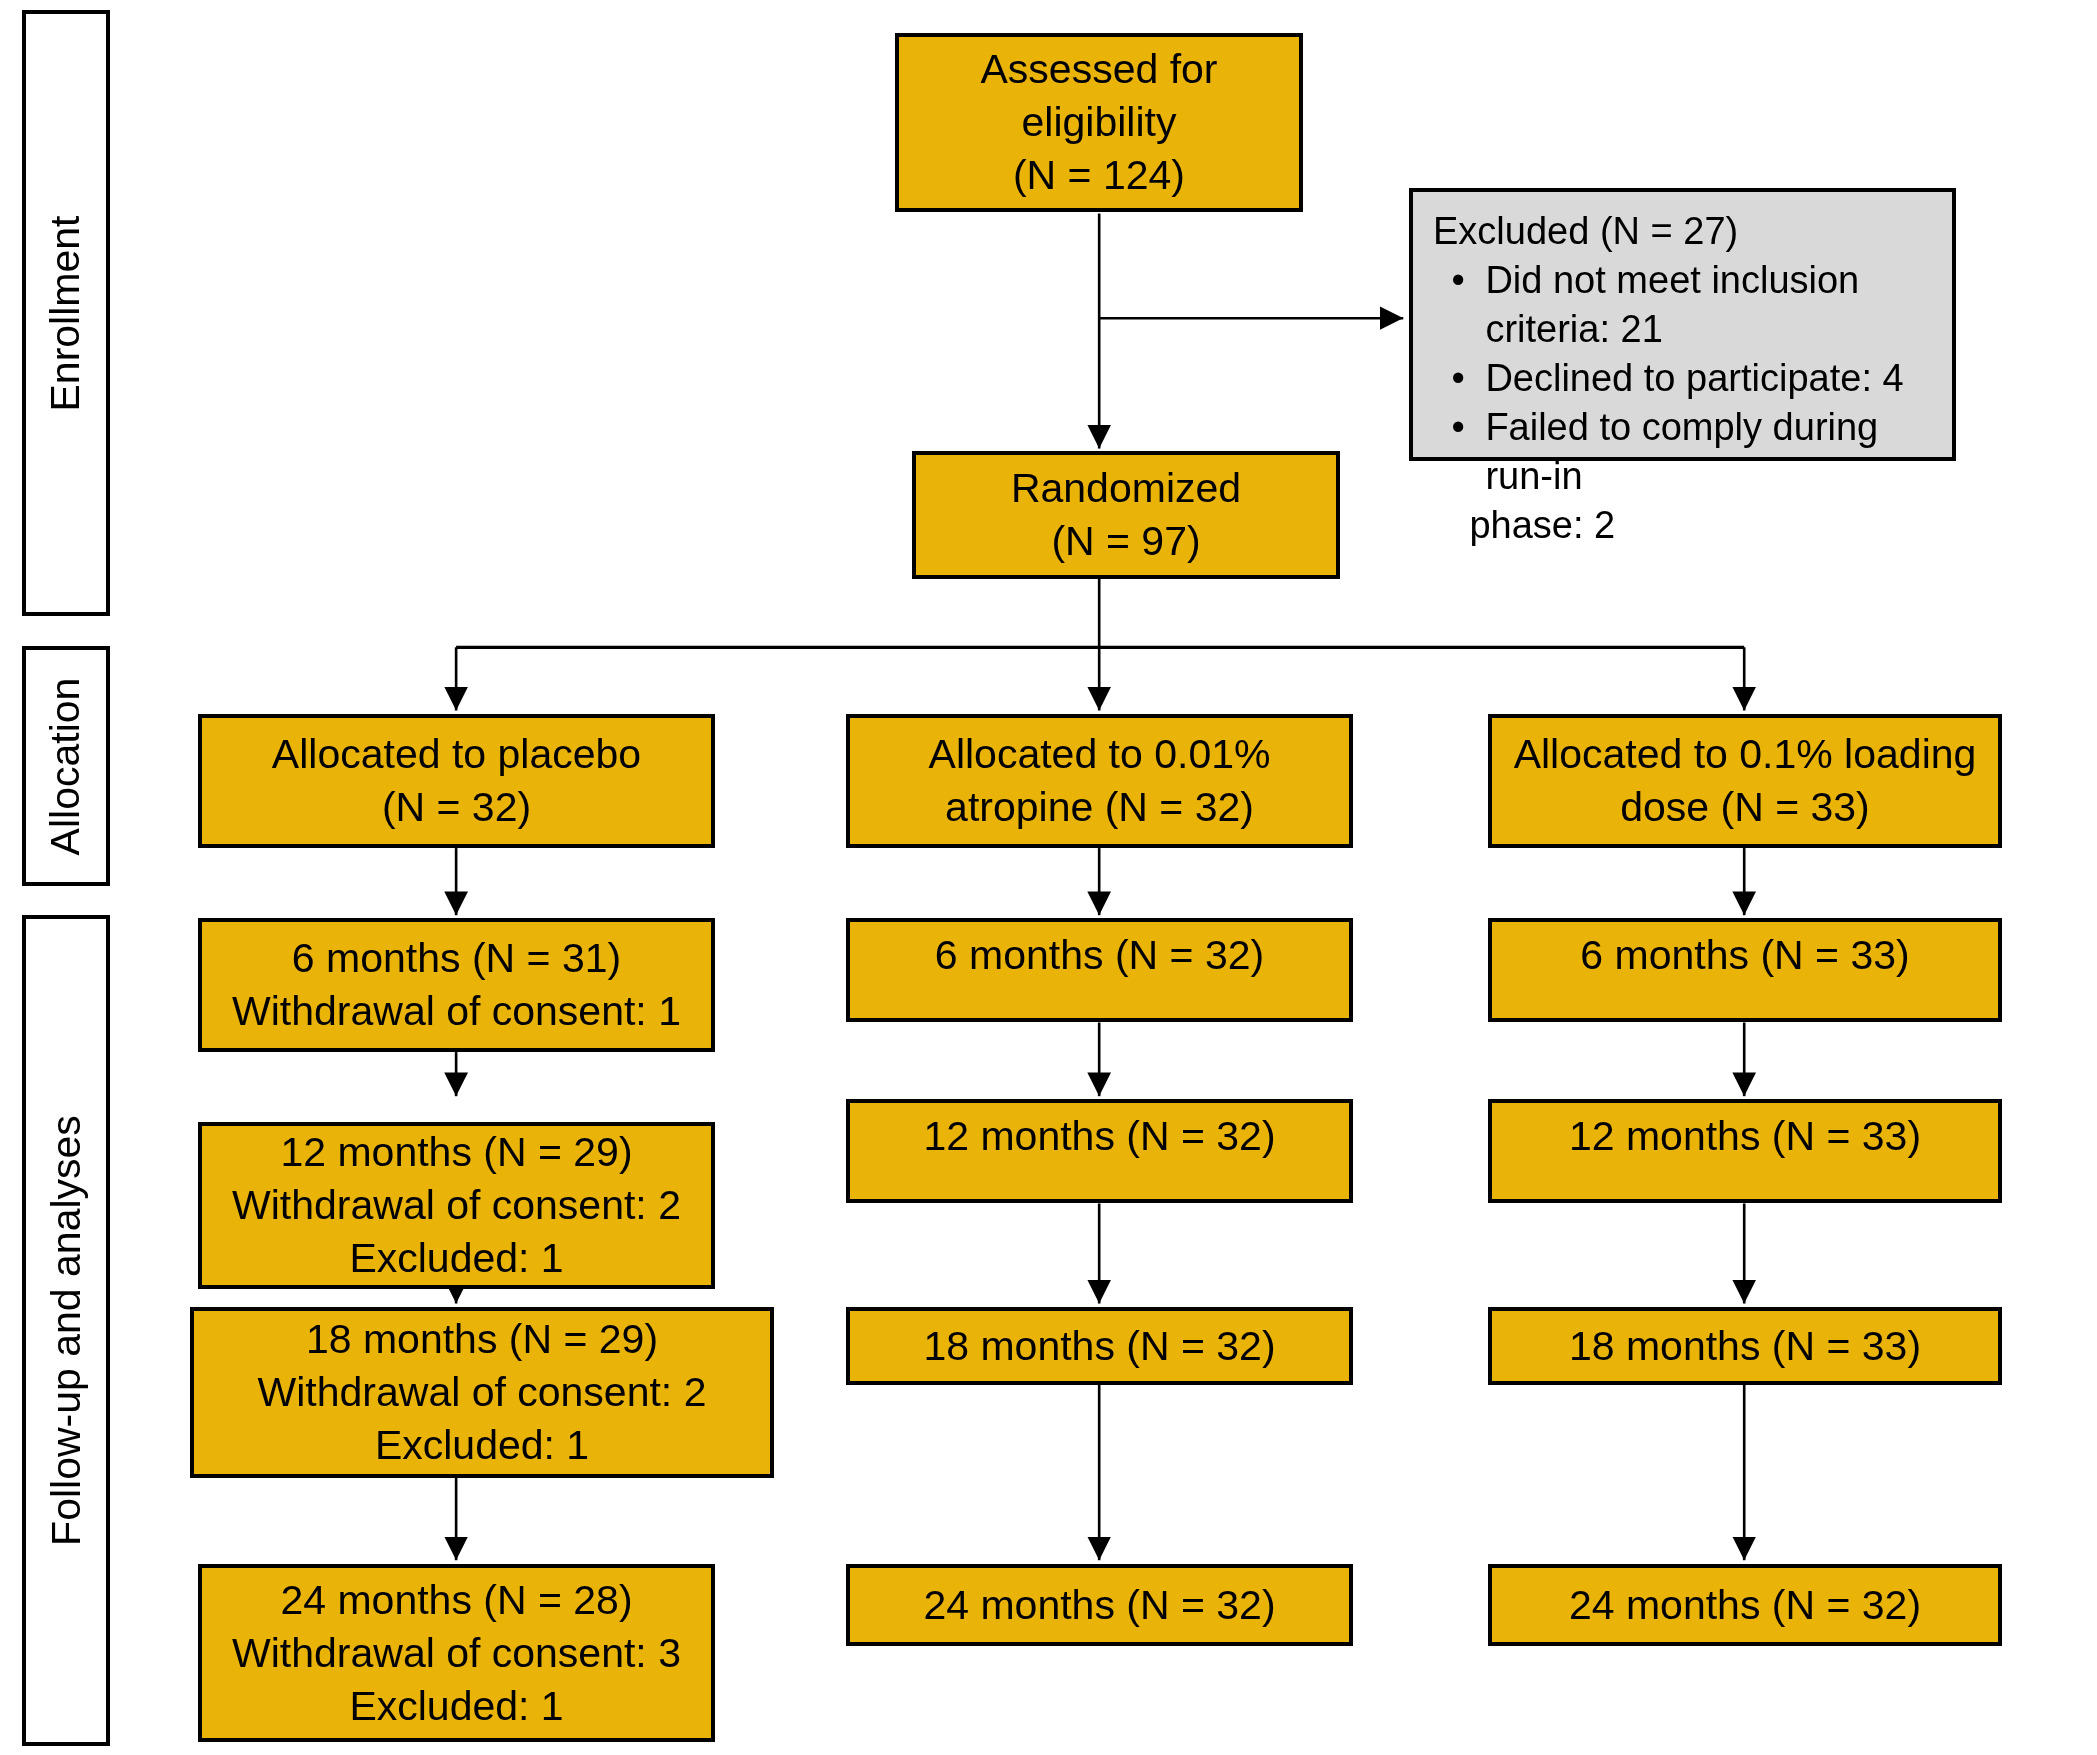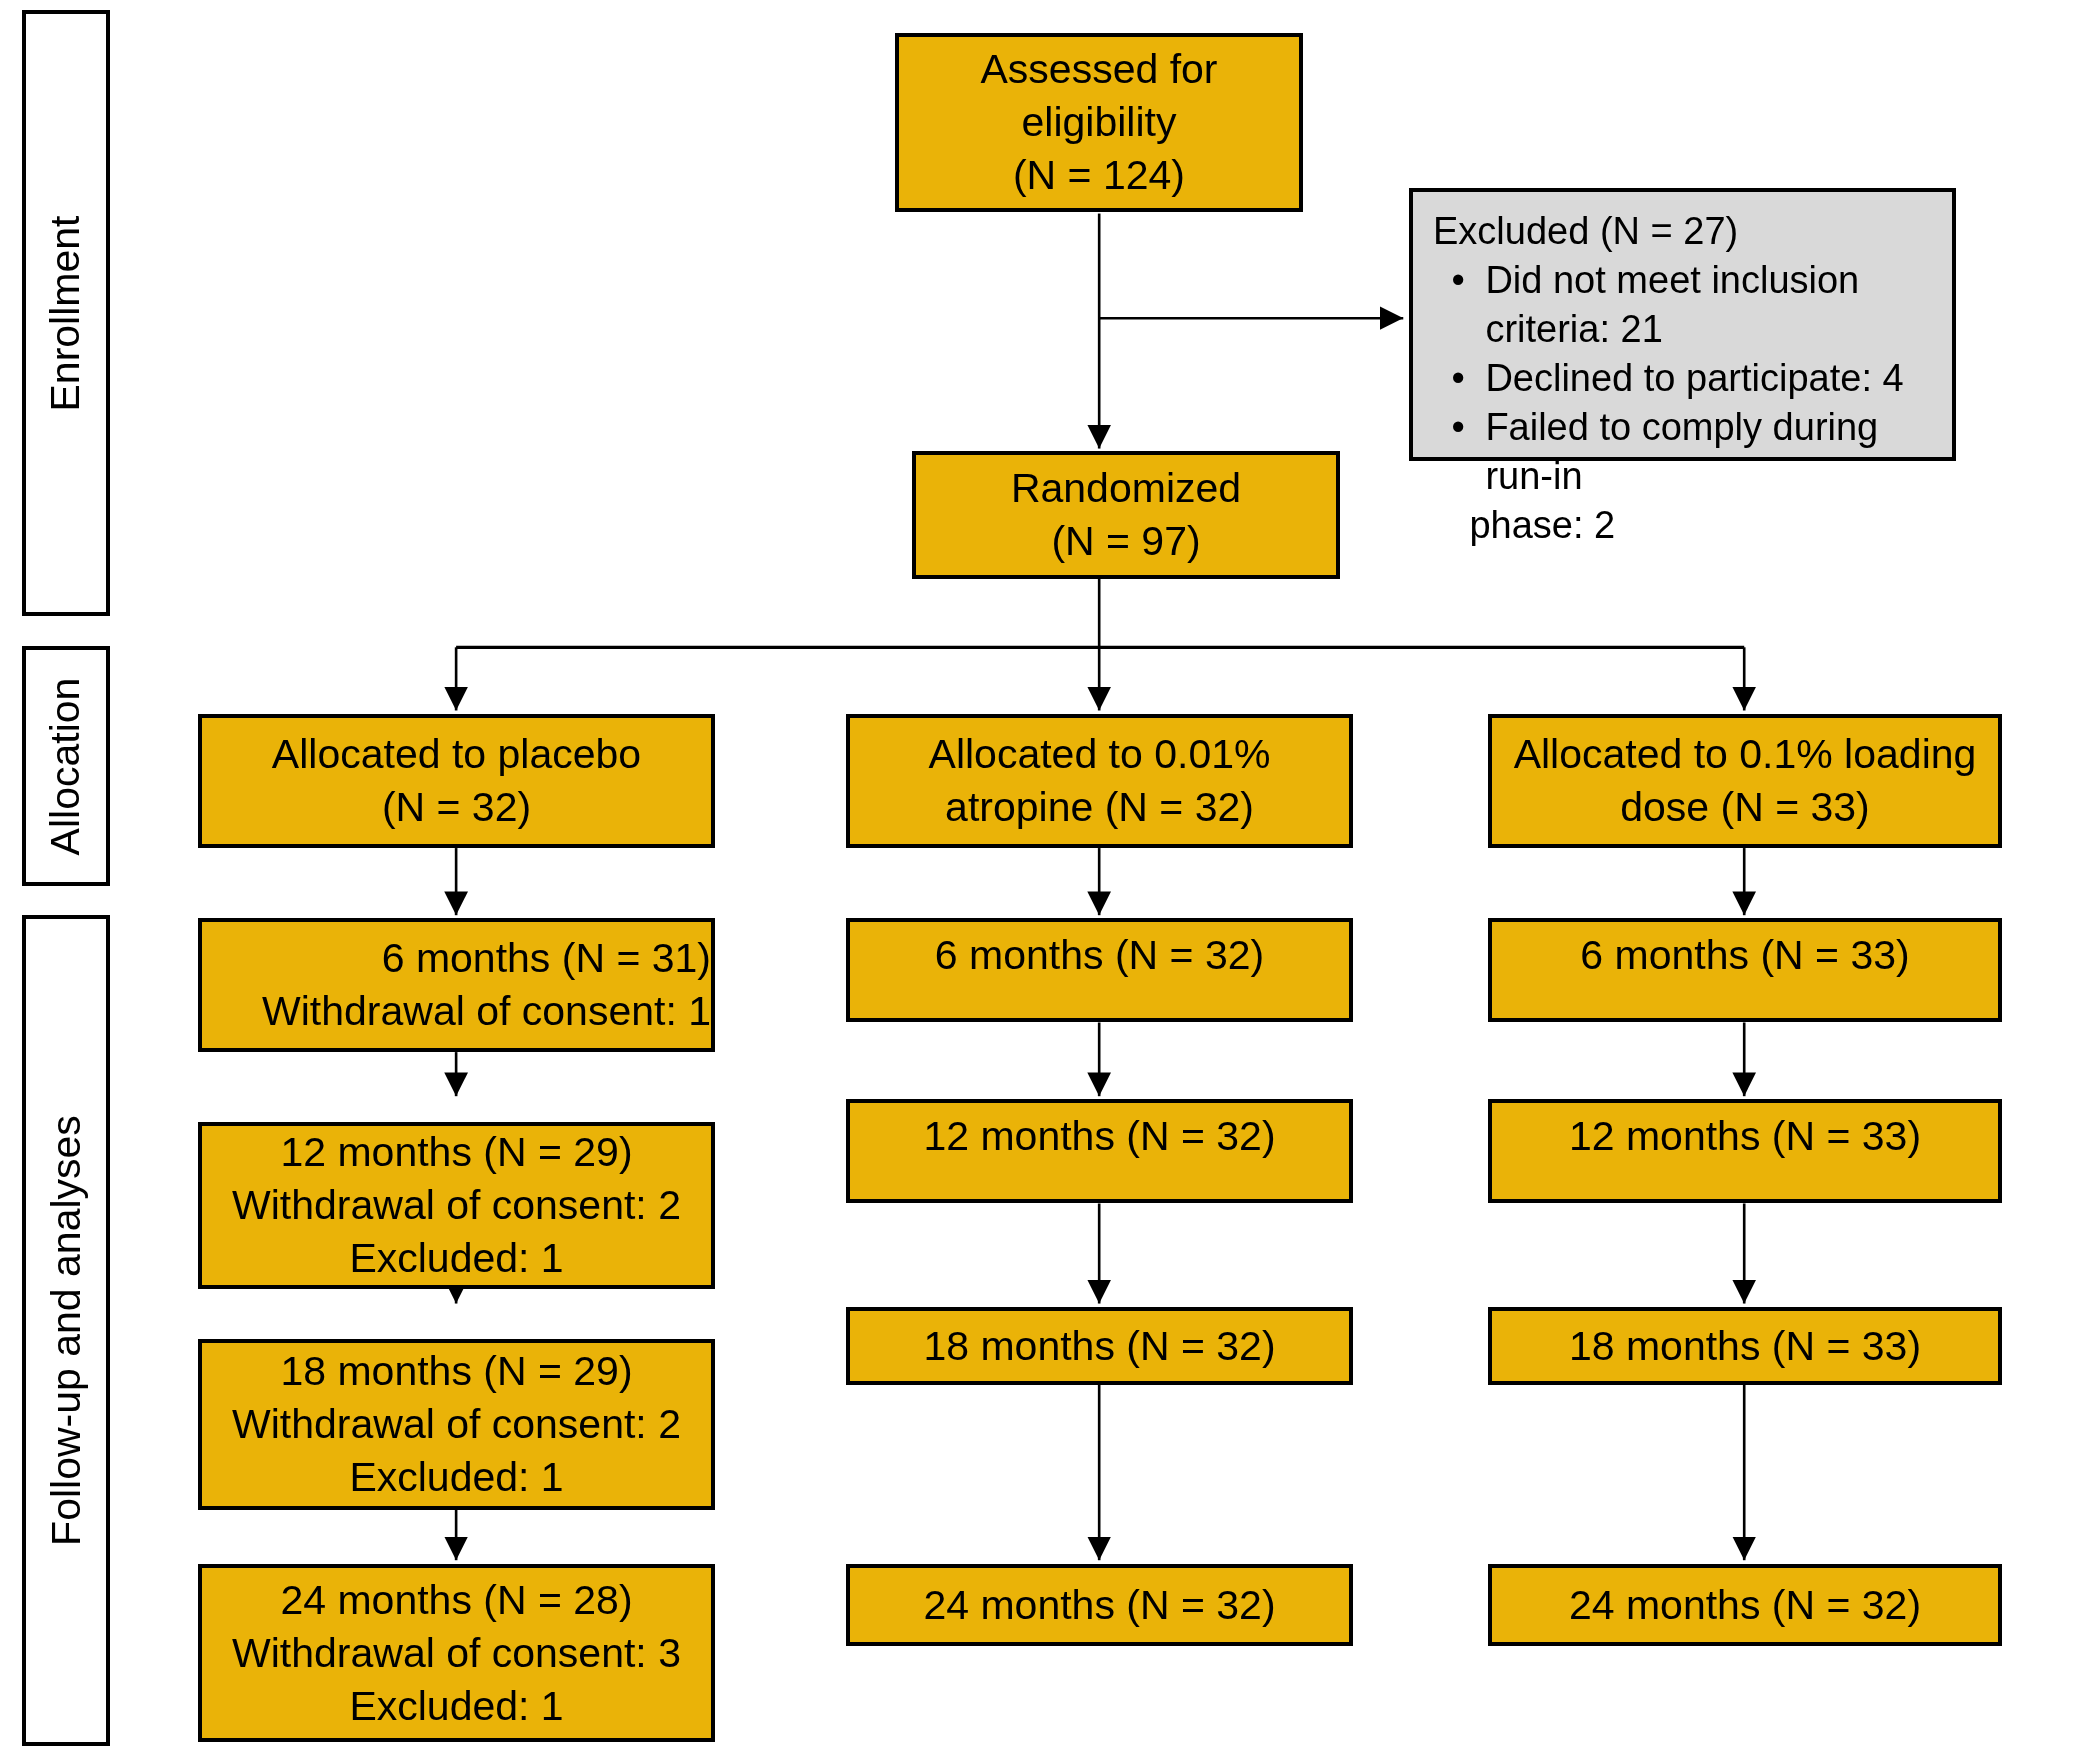--- a/index.html
+++ b/index.html
@@ -138,30 +138,30 @@
   </div>
   <div class="box" style="left:846px; top:714px; width:507px; height:134px;">
     <span class="line">Allocated to 0.01%</span>
     <span class="line">atropine (N = 32)</span>
   </div>
   <div class="box" style="left:1488px; top:714px; width:514px; height:134px;">
     <span class="line">Allocated to 0.1% loading</span>
     <span class="line">dose (N = 33)</span>
   </div>
 
-  <div class="box" style="left:198px; top:918px; width:517px; height:134px;align-items:flex-end;">
+  <div class="box" style="left:198px; top:918px; width:517px; height:134px;">
     <span class="line">6 months (N = 31)</span>
     <span class="line">Withdrawal of consent: 1</span>
   </div>
   <div class="box" style="left:198px; top:1099px; width:517px; height:167px;margin-top:23px;">
     <span class="line">12 months (N = 29)</span>
     <span class="line">Withdrawal of consent: 2</span>
     <span class="line">Excluded: 1</span>
   </div>
-  <div class="box" style="left:198px; top:1307px; width:517px; height:171px;margin-top:32px;">
+  <div class="box" style="left:190px; top:1307px; width:584px; height:171px;">
     <span class="line">18 months (N = 29)</span>
     <span class="line">Withdrawal of consent: 2</span>
     <span class="line">Excluded: 1</span>
   </div>
   <div class="box" style="left:198px; top:1564px; width:517px; height:178px;">
     <span class="line">24 months (N = 28)</span>
     <span class="line">Withdrawal of consent: 3</span>
     <span class="line">Excluded: 1</span>
   </div>
 

